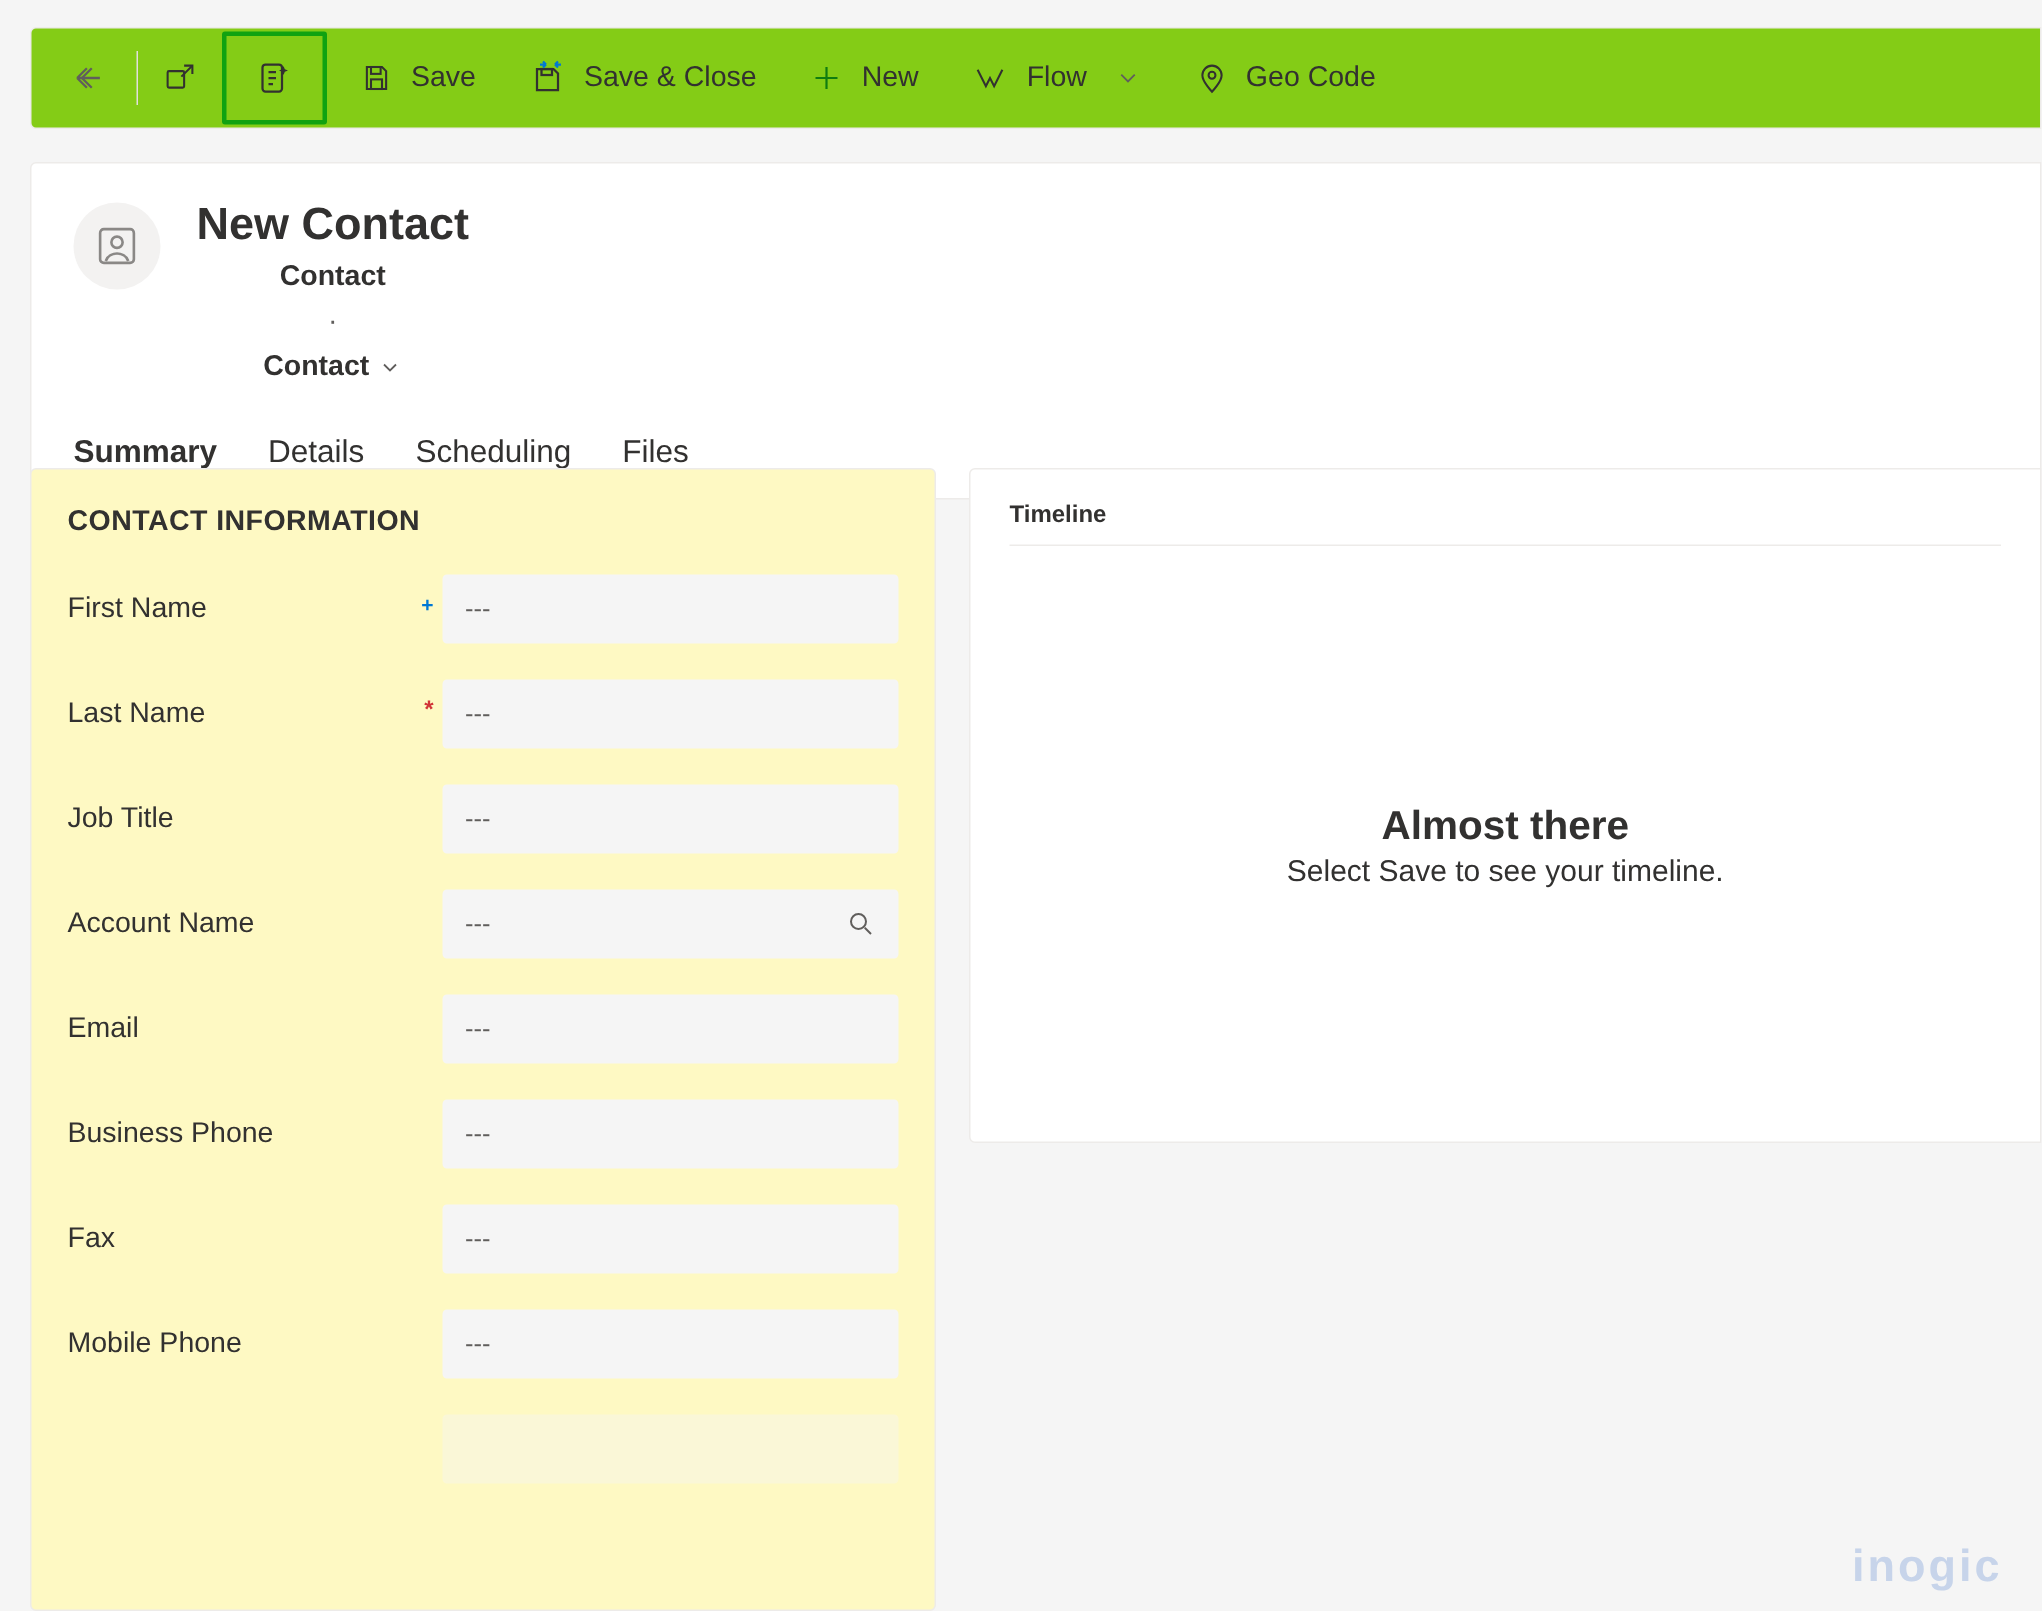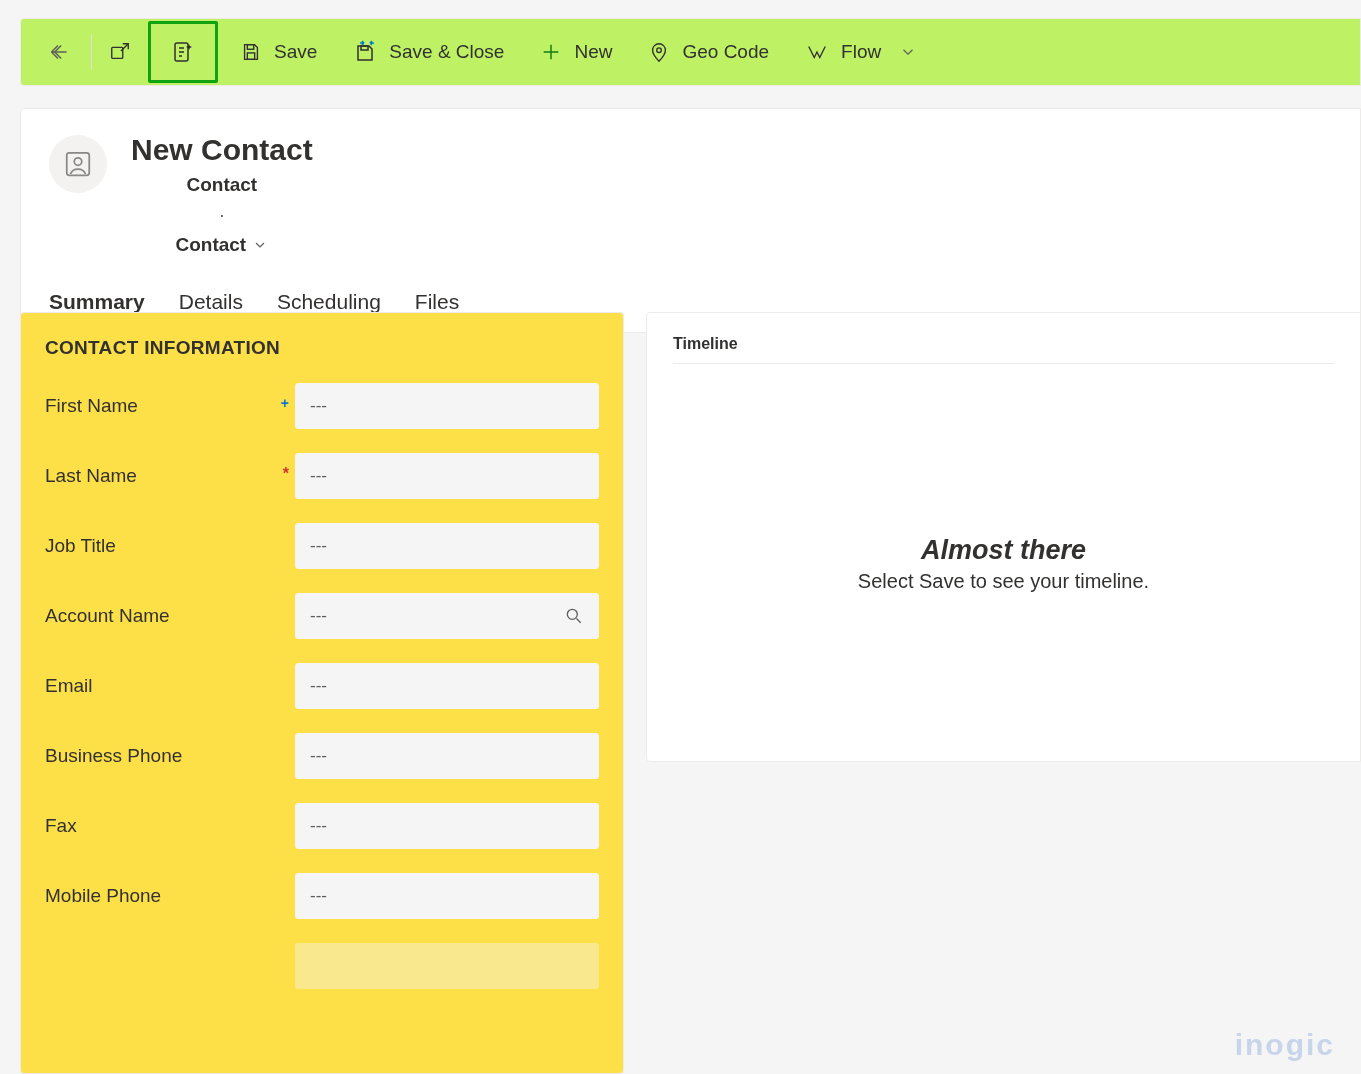--- a/index.html
+++ b/index.html
@@ -11,21 +11,21 @@
     height: 1074px;
     overflow: hidden;
     position: relative;
   }
 
   
   .cmdbar {
     position: absolute;
     left: 20px; right: 0; top: 18px;
     height: 68px;
-    background: #bef264;
+    background: #84cc16;
     border: 1px solid #edebe9;
     border-radius: 4px 0 0 4px;
     display: flex;
     align-items: center;
     padding: 0 10px;
   }
   .cmd-back {
     width: 56px; height: 56px;
     display: flex; align-items: center; justify-content: center;
     cursor: pointer;
@@ -87,21 +87,21 @@
   }
   .tab { padding-bottom: 14px; cursor: pointer; color:#323130;}
   .tab.active { font-weight: 600; border-bottom: 4px solid #0078d4; }
 
   
   .form-card {
     position: absolute;
     left: 20px; top: 312px;
     width: 604px;
     bottom: 0;
-    background: #fde047;
+    background: #fef9c3;
     border: 1px solid #edebe9;
     border-radius: 4px;
     padding: 24px 24px 0 24px;
     overflow: hidden;
   }
   .section-h {
     font-size: 19px; font-weight: 600; letter-spacing: .3px;
     color: #323130;
   }
   .field-row {
@@ -142,21 +142,21 @@
     background:#fff;
     border:1px solid #edebe9;
     border-radius:4px 0 0 4px;
     padding: 22px 26px;
   }
   .tl-title { font-size:16px; font-weight:600; padding-bottom:10px; border-bottom:1px solid #edebe9;}
   .tl-center{
     position:absolute; left:0; right:0; top:56%; transform:translateY(-50%);
     text-align:center;
   }
-  .tl-center h2{ font-size:27px; font-weight:600; margin-bottom:4px;font-style:italic;}
+  .tl-center h2{ font-size:27px; font-weight:600; margin-bottom:4px;}
   .tl-center p{ font-size:20px; color:#323130;}
 
   .watermark{
     position:absolute; right:26px; bottom:12px;
     font-size:30px; font-weight:700; letter-spacing:2px;
     color:#c7d4ea;
   }
 
   svg { display:block; }
 </style>
@@ -215,35 +215,35 @@
   </div>
 
   <div class="cmd-btn">
     <svg width="22" height="22" viewBox="0 0 24 24" fill="none" stroke="#107c10" stroke-width="1.6">
         <path d="M12 4v16M4 12h16"></path>
       </svg>
     <span>New</span>
   </div>
 
   <div class="cmd-btn">
+    <svg width="24" height="22" viewBox="0 0 24 24" fill="none" stroke="#323130" stroke-width="1.5">
+        <path d="M3 6l6 12 3-6 3 6 6-12"></path>
+      </svg>
+    <span>Flow</span>
+    <svg class="chev-down" width="18" height="18" viewBox="0 0 24 24" fill="none" stroke="#605e5c" stroke-width="1.6">
+        <path d="M6 9l6 6 6-6"></path>
+      </svg>
+  </div>
+
+  <div class="cmd-btn">
     <svg width="22" height="24" viewBox="0 0 24 24" fill="none" stroke="#323130" stroke-width="1.5">
         <path d="M12 22s7-7.2 7-12a7 7 0 10-14 0c0 4.8 7 12 7 12z"></path>
         <circle cx="12" cy="10" r="2.5"></circle>
       </svg>
     <span>Geo Code</span>
-  </div>
-
-  <div class="cmd-btn">
-    <svg width="24" height="22" viewBox="0 0 24 24" fill="none" stroke="#323130" stroke-width="1.5">
-        <path d="M3 6l6 12 3-6 3 6 6-12"></path>
-      </svg>
-    <span>Flow</span>
-    <svg class="chev-down" width="18" height="18" viewBox="0 0 24 24" fill="none" stroke="#605e5c" stroke-width="1.6">
-        <path d="M6 9l6 6 6-6"></path>
-      </svg>
   </div>
 </div>
 
 <div class="header-card">
   <div class="hdr-row">
     <div class="avatar">
       <svg width="30" height="30" viewBox="0 0 24 24" fill="none" stroke="#8a8886" stroke-width="1.4">
           <rect x="3" y="3" width="18" height="18" rx="2"></rect>
           <circle cx="12" cy="10" r="3"></circle>
           <path d="M6 20c1-3 4-4 6-4s5 1 6 4"></path>

